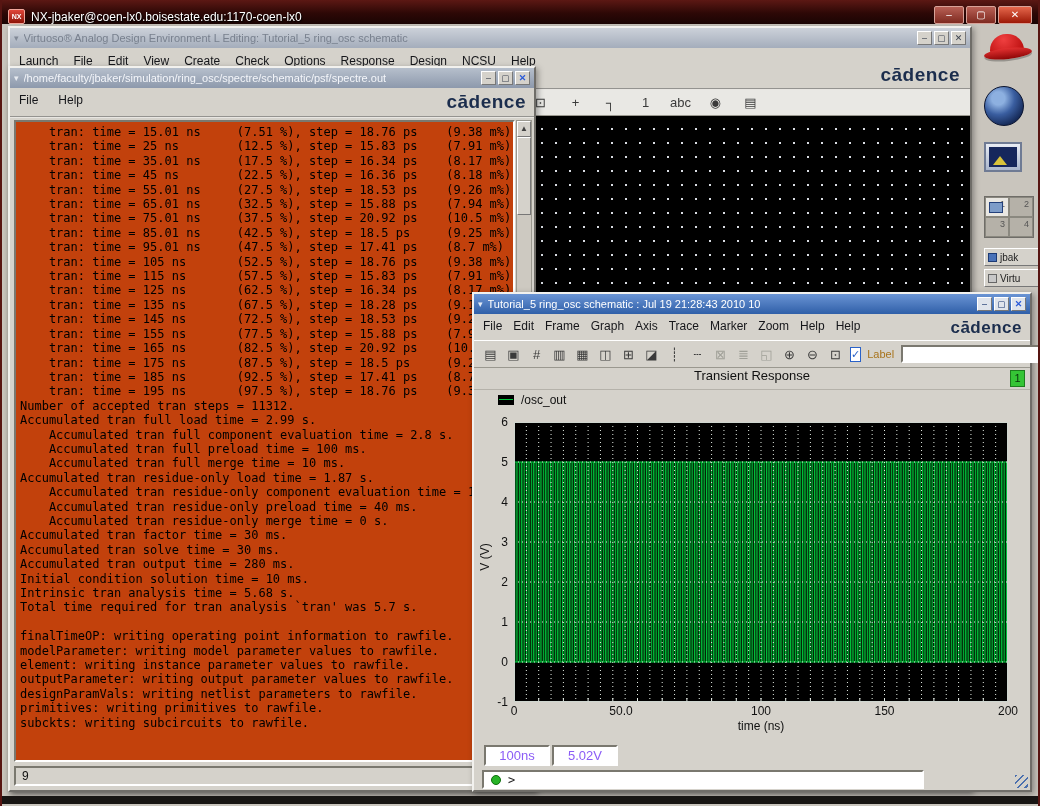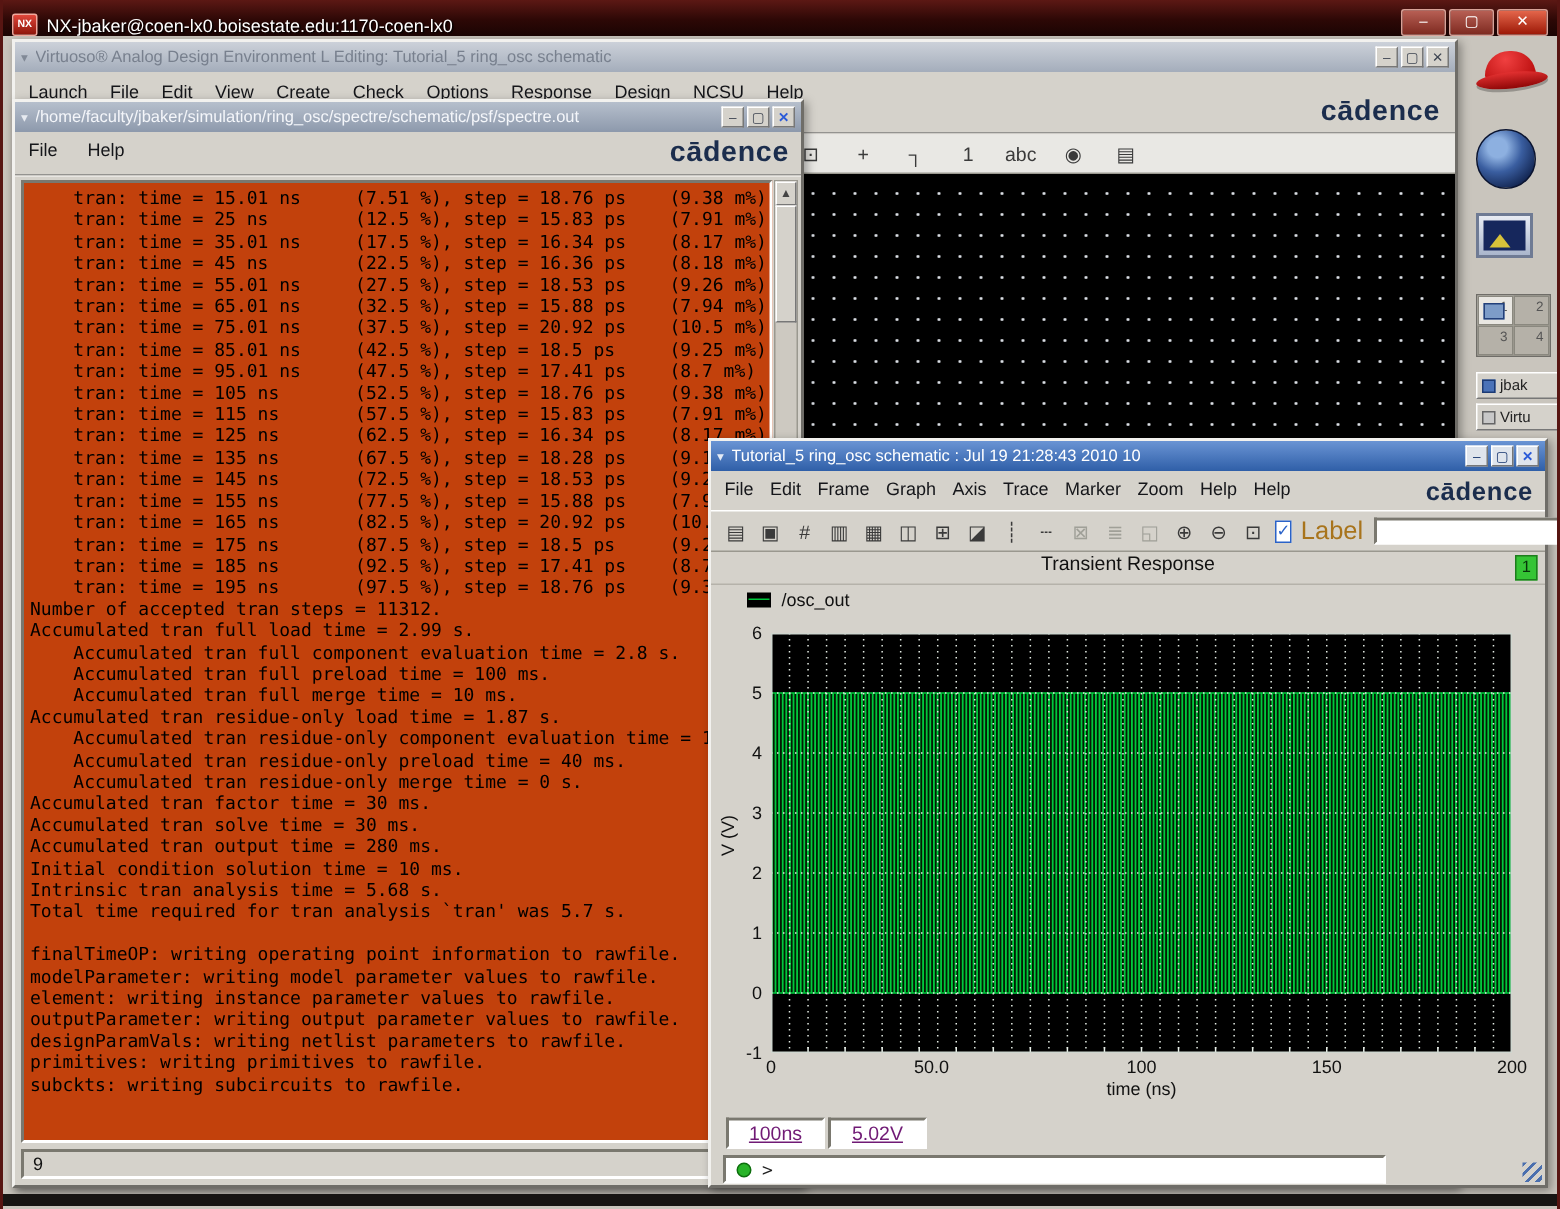--- a/index.html
+++ b/index.html
@@ -62,37 +62,37 @@
   .stat-r { width:38px; height:20px; border:2px solid; border-color:#7a786f #fff #fff #7a786f; background:#d5d2cb; }
 
   
   #wave { left:470px; top:268px; width:560px; height:500px; }
   #wave .menurow { flex:0 0 26px; }
   #wave .menubar { gap:9px; font-size:12px; }
   #wave .cadence { font-size:17px; }
   .wave-toolbar { flex:0 0 28px; display:flex; align-items:center; gap:2px; padding:2px 6px; border-top:1px solid #fff; border-bottom:1px solid #9a988f; }
   .wave-toolbar .spacer { flex:1; }
   .chk { width:15px; height:15px; background:#fff; border:1px solid #2a62c8; color:#2a62c8; font-size:11px; line-height:13px; text-align:center; margin-right:4px; }
-  .lbl-text { font-size:17px; color:#a8741c; margin-right:5px; }
+  .lbl-text { font-size:11px; color:#a8741c; margin-right:5px; }
   .lbl-input { width:148px; height:18px; border:2px solid; border-color:#7a786f #fff #fff #7a786f; background:#fff; font-size:12px; padding:0 3px; }
   .th-bar { flex:0 0 22px; display:flex; align-items:flex-start; justify-content:center; font-size:13px; color:#111; position:relative; border-bottom:1px solid #b5b2aa; }
   .green1 { position:absolute; right:5px; top:2px; width:15px; height:17px; background:#35c435; border:1px solid #1d7d1d; color:#07330a; font-size:11px; text-align:center; line-height:15px; }
   .legend-row { flex:0 0 20px; display:flex; align-items:center; gap:7px; padding-left:24px; font-size:12px; color:#111; }
   .swatch { width:16px; height:10px; background:#000; position:relative; }
   .swatch::after { content:""; position:absolute; left:1px; right:1px; top:4px; height:1px; background:#00c83c; }
   .plot-wrap { flex:0 0 332px; position:relative; }
   .plot-area { position:absolute; left:40px; top:12px; width:494px; height:280px; background:#000; }
   .yticks { position:absolute; left:4px; top:12px; width:33px; height:280px; }
   .ytick { position:absolute; right:3px; font-size:12px; color:#111; }
   .xticks { position:absolute; left:40px; top:294px; width:494px; height:14px; }
   .xtick { position:absolute; transform:translateX(-50%); font-size:12px; color:#111; white-space:nowrap; }
   .ylabel { position:absolute; left:-14px; top:140px; transform:rotate(-90deg); font-size:12px; color:#111; width:50px; text-align:center; }
   .xlabel { position:absolute; left:40px; top:309px; width:494px; text-align:center; font-size:12px; color:#111; }
   .fields-row { flex:0 0 26px; display:flex; gap:2px; align-items:center; padding:2px 0 2px 10px; }
-  .field { border:2px solid; border-color:#7a786f #fff #fff #7a786f; background:#fff; font-size:13px; padding:1px 10px; min-width:66px; text-align:center; color:#701a75;text-decoration:underline; }
+  .field { border:2px solid; border-color:#7a786f #fff #fff #7a786f; background:#fff; font-size:13px; padding:1px 10px; min-width:66px; text-align:center; color:#8b5cf6; }
   .cmd-row { flex:1; display:flex; align-items:center; padding:2px 8px; }
   .cmd { display:flex; align-items:center; gap:7px; padding:0 7px; background:#fff; border:2px solid; border-color:#7a786f #fff #fff #7a786f; width:442px; height:19px; }
   .gdot { width:10px; height:10px; border-radius:50%; background:#28b428; border:1px solid #0d6e0d; }
   .prompt { font-family:"DejaVu Sans Mono", monospace; font-size:12px; color:#222; }
   .grip { position:absolute; right:2px; bottom:2px; width:13px; height:13px; background:repeating-linear-gradient(135deg,#4a6fae 0 2px,transparent 2px 5px); }
 
   
   .sidebar { position:absolute; left:974px; top:0; width:66px; height:772px; }
   .dicon { position:absolute; left:8px; }
   .hat { top:10px; width:48px; height:40px; }

